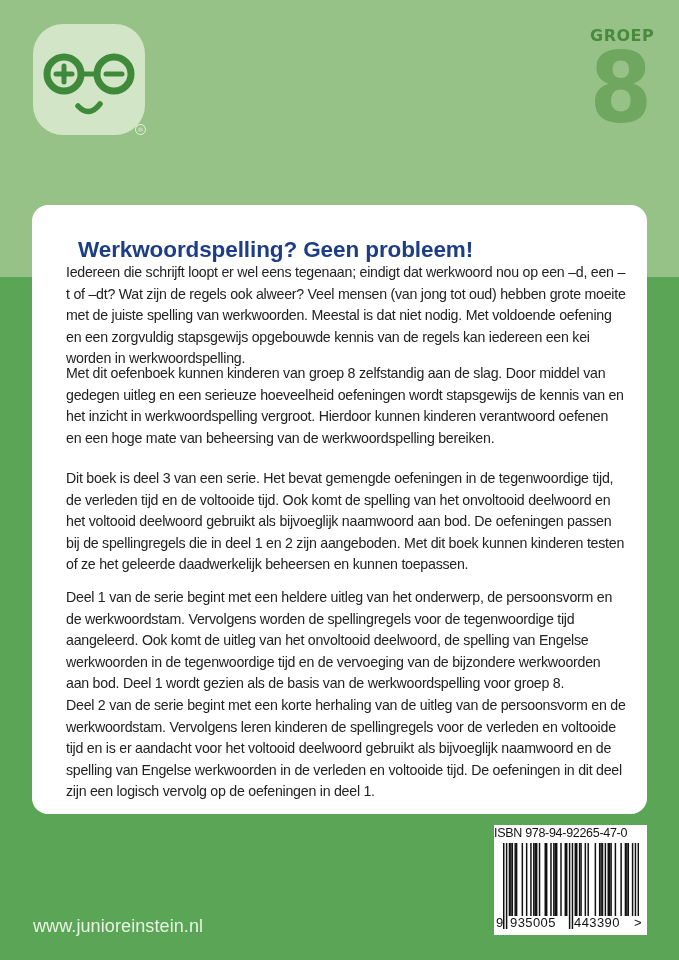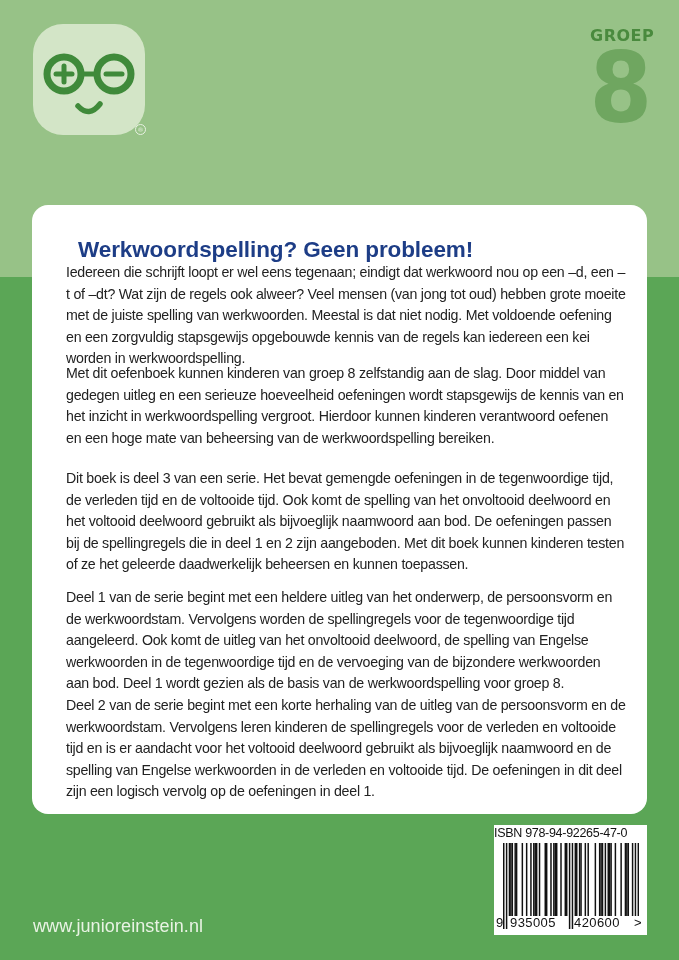--- a/index.html
+++ b/index.html
@@ -141,17 +141,17 @@
       <rect x="117.39" y="0" width="1.48" height="73" fill="#111"></rect>
       <rect x="121.68" y="0" width="1.48" height="73" fill="#111"></rect>
       <rect x="123.12" y="0" width="1.48" height="73" fill="#111"></rect>
       <rect x="124.55" y="0" width="1.48" height="73" fill="#111"></rect>
       <rect x="128.84" y="0" width="1.48" height="73" fill="#111"></rect>
       <rect x="131.71" y="0" width="1.48" height="86" fill="#111"></rect>
       <rect x="134.57" y="0" width="1.48" height="86" fill="#111"></rect>
     </svg>
   <span class="ean-digits" style="left:2px">9</span>
   <span class="ean-digits" style="left:16px; letter-spacing:0.4px">935005</span>
-  <span class="ean-digits" style="left:80px; letter-spacing:0.4px">420600</span>
+  <span class="ean-digits" style="left:80px; letter-spacing:0.4px">443390</span>
   <span class="ean-digits" style="left:140px">&gt;</span>
 </div>
 
 <div class="website">www.junioreinstein.nl</div>
 
 </body></html>

